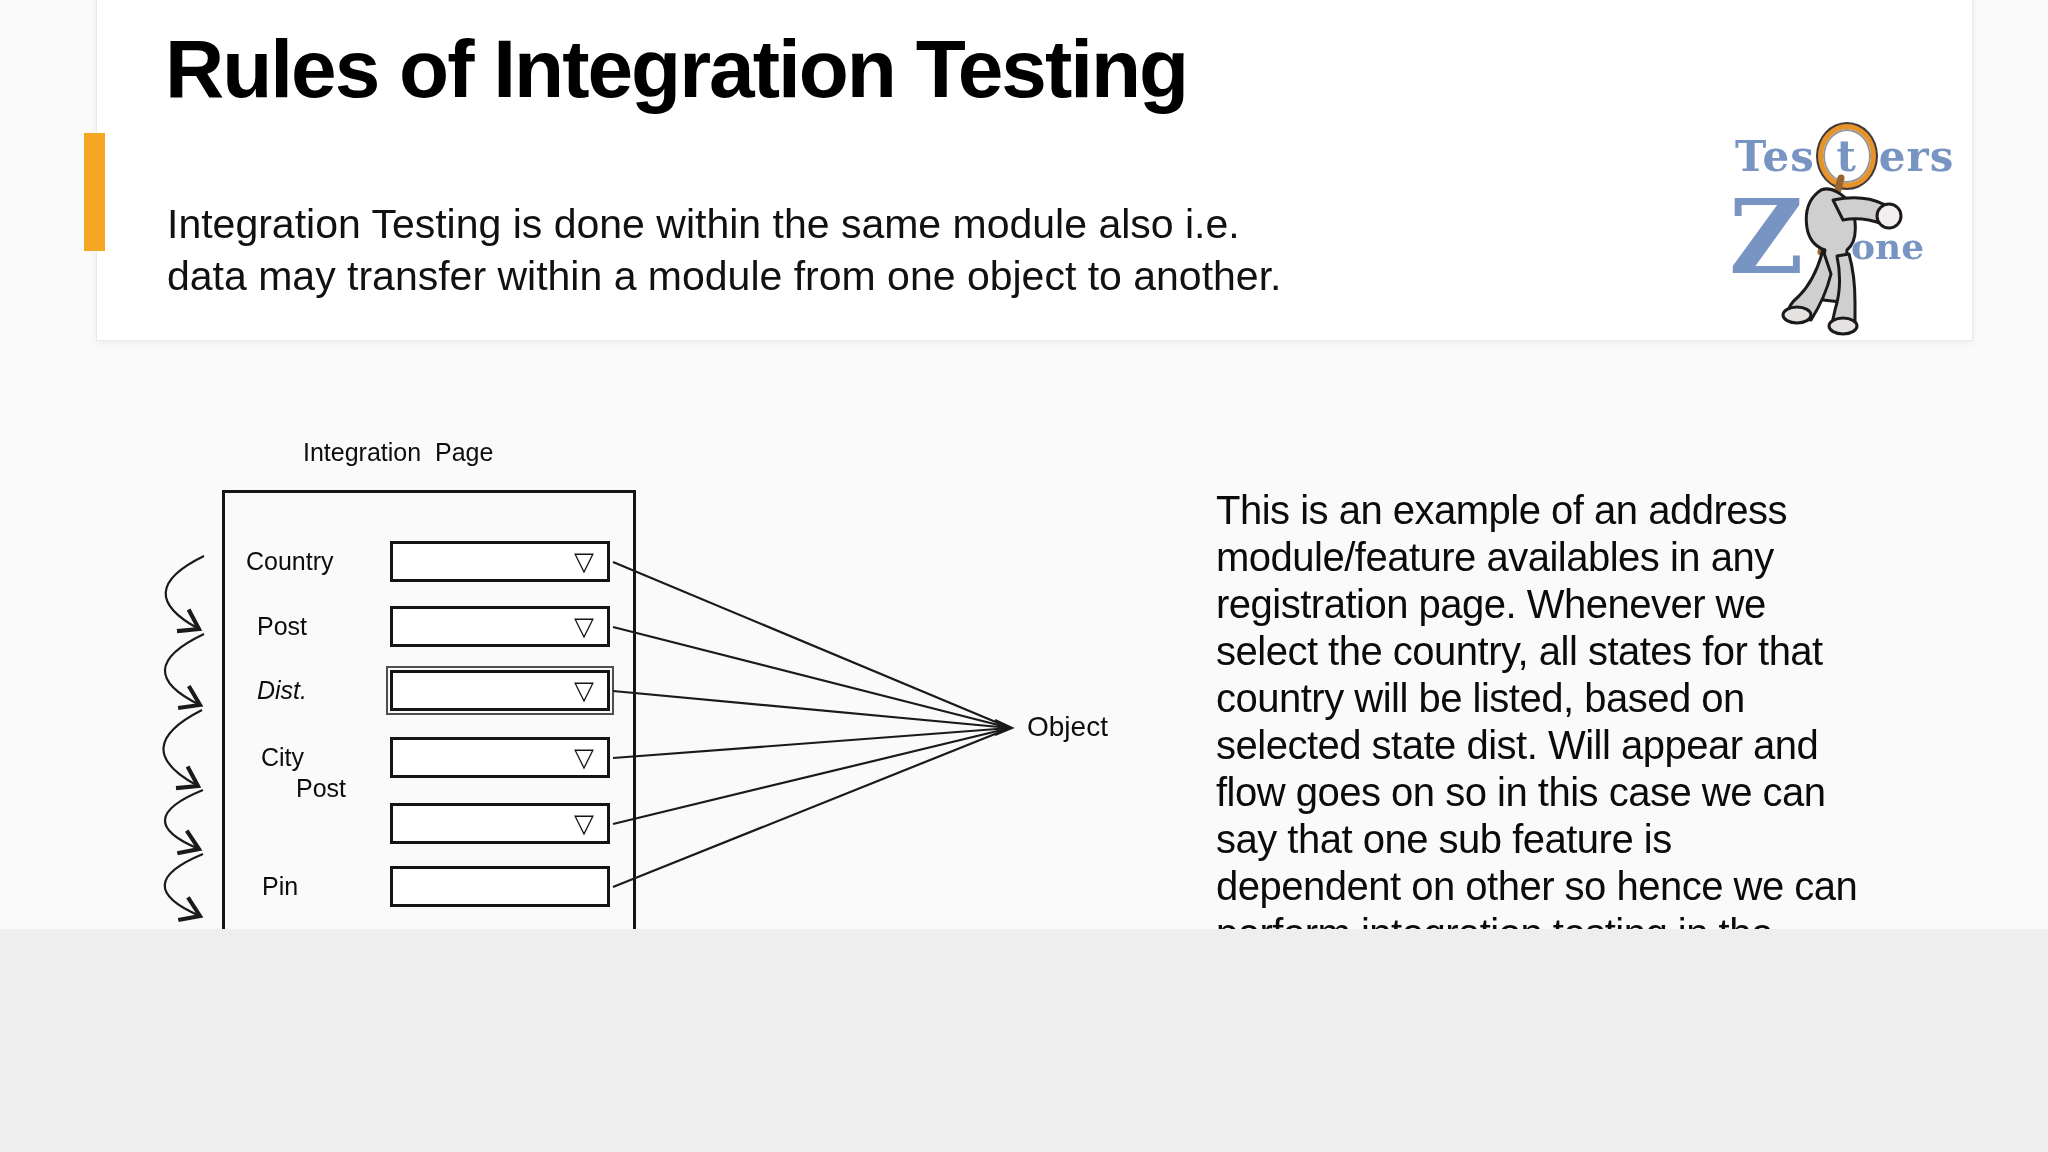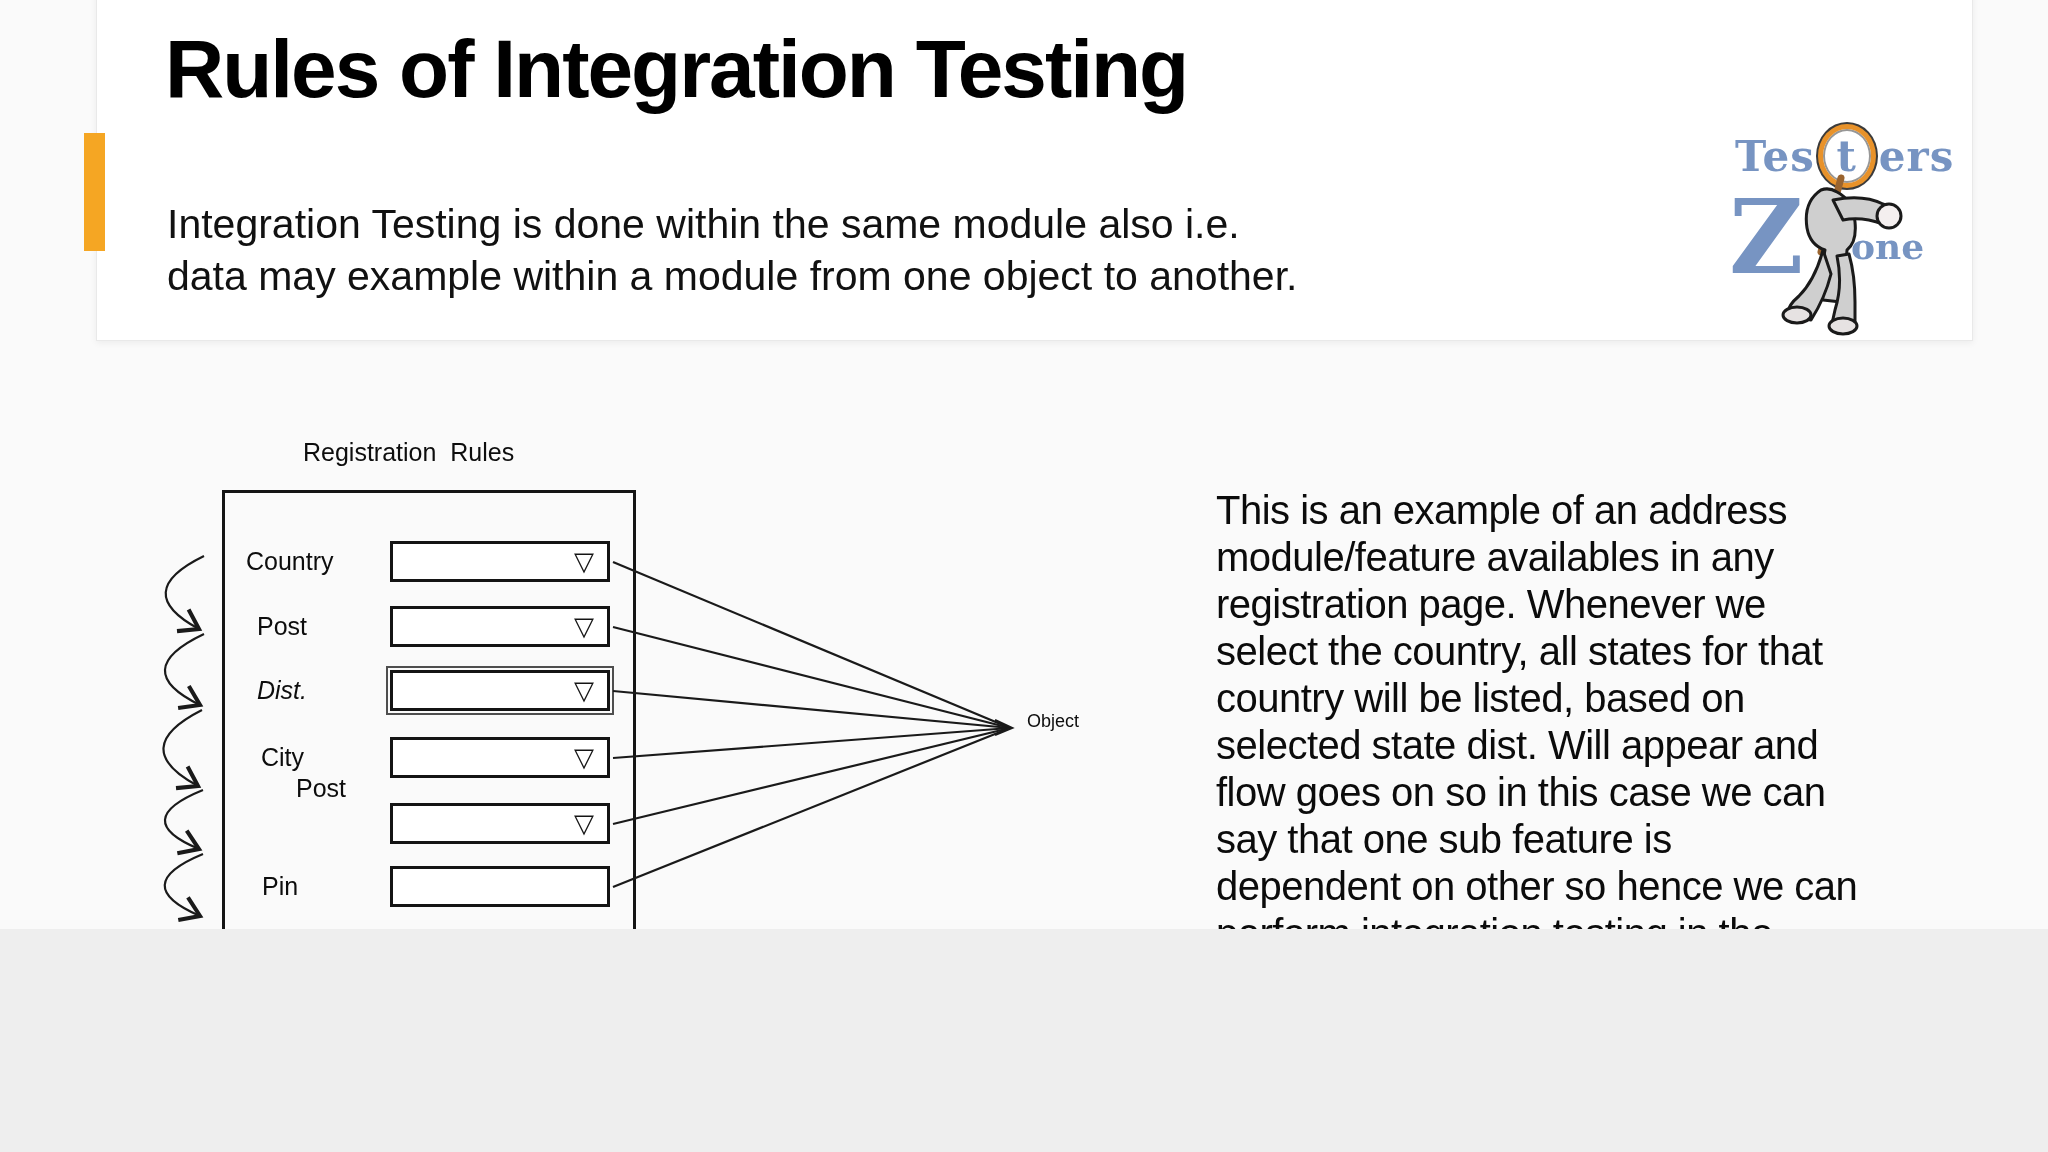--- a/index.html
+++ b/index.html
@@ -34,38 +34,38 @@
   
   .reg-label{position:absolute;left:303px;top:438px;font-size:25px;white-space:pre-wrap;}
   .outer-box{position:absolute;left:222px;top:490px;width:408px;height:450px;
              border:3px solid #141414;background:transparent;}
   .field-label{position:absolute;font-size:25px;color:#0d0d0d;}
   .input-box{position:absolute;left:390px;width:220px;height:41px;border:3px solid #141414;
              background:#fff;box-sizing:border-box;}
   .input-dist{outline:2px solid rgba(35,35,35,.8);outline-offset:2px;}
   .arrow-glyph{position:absolute;right:13px;top:50%;transform:translateY(-55%);
                font-size:26px;line-height:1;color:#141414;font-family:"DejaVu Sans",sans-serif;}
-  .object-label{position:absolute;left:1027px;top:711px;font-size:18px;}
+  .object-label{position:absolute;left:1027px;top:711px;font-size:28px;}
   .module-label{position:absolute;left:344px;top:966px;font-size:25px;}
   .connectors{position:absolute;left:0;top:0;pointer-events:none;}
 
   
   .description{position:absolute;left:1208px;top:487px;width:730px;font-size:40px;
                line-height:47px;letter-spacing:-0.5px;color:#0b0b0b;white-space:pre-line;margin-left:8px;}
 </style>
 </head>
 <body>
 
 <div id="canvas">
 
   <div class="header-card"></div>
   <div class="accent-bar"></div>
   <div class="slide-title">Rules of Integration Testing</div>
   <div class="slide-subtitle">Integration Testing is done within the same module also i.e.
-data may example within a module from one object to another.</div>
+data may transfer within a module from one object to another.</div>
 
   <div class="logo">
     <div class="logo-row1">
       <span>Tes</span>
         <span class="lens">
           <span>t</span>
         </span>
         <span>ers</span>
     </div>
     <div class="logo-z">Z</div>
@@ -77,21 +77,21 @@
         <path d="M108 90 Q138 84 158 94 Q172 100 172 110 Q170 118 158 114 Q136 106 118 110 Z"></path>
         <circle cx="164" cy="106" r="12" fill="#f4efef"></circle>
         <path d="M98 140 Q90 170 74 186 Q60 198 64 206 L86 210 Q100 188 106 164 Z"></path>
         <path d="M112 146 Q118 175 110 200 L106 218 L130 218 L130 192 Q130 165 124 144 Z"></path>
         <ellipse cx="72" cy="205" rx="14" ry="8" fill="#e6e2e2"></ellipse>
         <ellipse cx="118" cy="216" rx="14" ry="8" fill="#e6e2e2"></ellipse>
       </g>
     </svg>
   </div>
 
-  <div class="reg-label">Registration  Rules</div>
+  <div class="reg-label">Integration  Page</div>
   <div class="outer-box"></div>
 
   <div class="field-label" style="left:246px;top:547px;">Country</div>
   <div class="input-box" style="top:541px;">
     <span class="arrow-glyph">▽</span>
   </div>
 
   <div class="field-label" style="left:257px;top:612px;">Post</div>
   <div class="input-box" style="top:606px;">
     <span class="arrow-glyph">▽</span>

